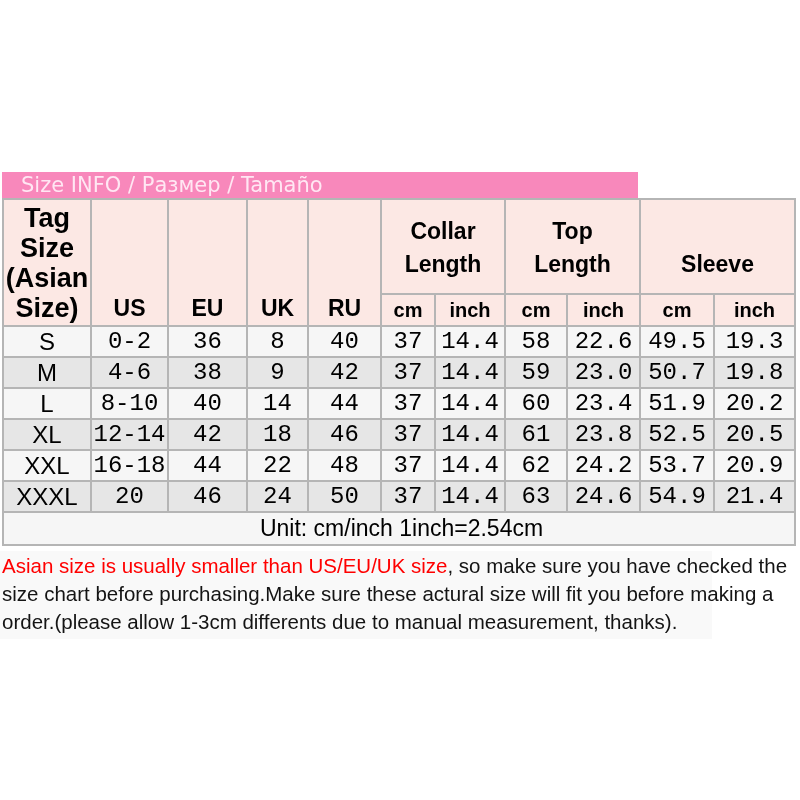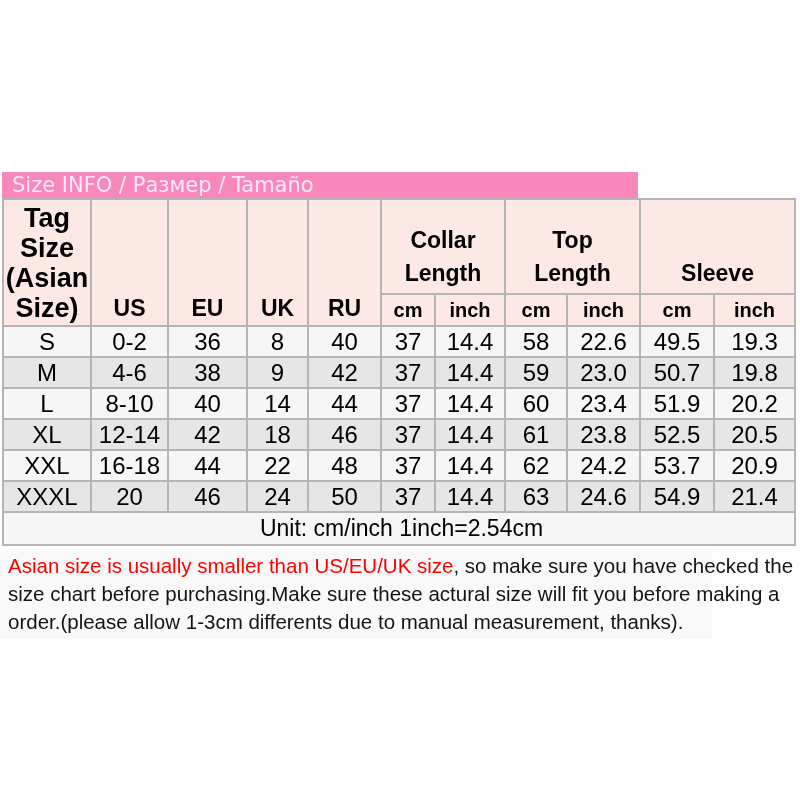--- a/index.html
+++ b/index.html
@@ -4,57 +4,57 @@
 <style>
   html,body { margin:0; padding:0; background:#fff; }
   .canvas {
     position:relative; width:800px; height:800px; background:#ffffff;
     font-family:"Liberation Sans", sans-serif; overflow:hidden;
   }
   .title-bar {
     position:absolute; left:2px; top:172px; width:636px; height:44px;
     background:#f888bb; color:#ffe7f3;
     font-family:"DejaVu Sans", sans-serif; font-size:21px; line-height:26px;
-    padding-left:10px; box-sizing:border-box; white-space:nowrap; overflow:hidden;
+    padding-left:19px; box-sizing:border-box; white-space:nowrap; overflow:hidden;
   }
   table.size-table {
     position:absolute; left:2px; top:198px; width:792px;
     border-collapse:collapse; table-layout:fixed;
     font-family:"Liberation Sans", sans-serif; color:#000;
   }
   .size-table th, .size-table td {
     border:2px solid #b5b5b5; text-align:center; padding:0;
     overflow:hidden; box-sizing:border-box;
   }
   .size-table thead th { background:#fce8e4; font-weight:bold; }
   tr.group-row { height:95px; }
   tr.sub-row { height:32px; }
   th.tag-cell {
     font-size:27px; line-height:30px; white-space:pre-line; vertical-align:middle;
   }
   th.sys-cell { font-size:23px; vertical-align:bottom; padding-bottom:3px; }
   th.group-cell {
     font-size:23px; line-height:33px; white-space:pre-line;
-    vertical-align:bottom; padding-bottom:3px;
+    vertical-align:bottom; padding-bottom:12px;
   }
   th.unit-cell { font-size:20px;margin-top:44px; }
   .size-table tbody td { height:31px; background:#f6f6f6; }
   .size-table tbody tr.alt td { background:#e6e6e6; }
   .size-table tbody td.label-cell { font-size:24px; }
   .size-table tbody td.num-cell {
-    font-family:Liberation Sans, sans-serif; font-size:24px;
+    font-family:Liberation Mono, monospace; font-size:24px;
   }
   .size-table tfoot td.unit-note {
     background:#f6f6f6; text-align:center; font-size:23px; height:33px;
     padding-left:5px; font-family:"Liberation Sans", sans-serif;
   }
   .disclaimer {
     position:absolute; left:0; top:551px; width:712px; background:#f9f9f9;
     font-size:20.5px; line-height:28px; color:#141414;
-    padding:1px 0 3px 8px; box-sizing:border-box; white-space:nowrap;
+    padding:1px 0 3px 2px; box-sizing:border-box; white-space:nowrap;
   }
   .disclaimer .red { color:#ff0000; }
 </style>
 </head>
 <body>
 
 <div class="canvas">
 
   <div class="title-bar">
     <span>Size INFO / Размер / Tamaño</span>

